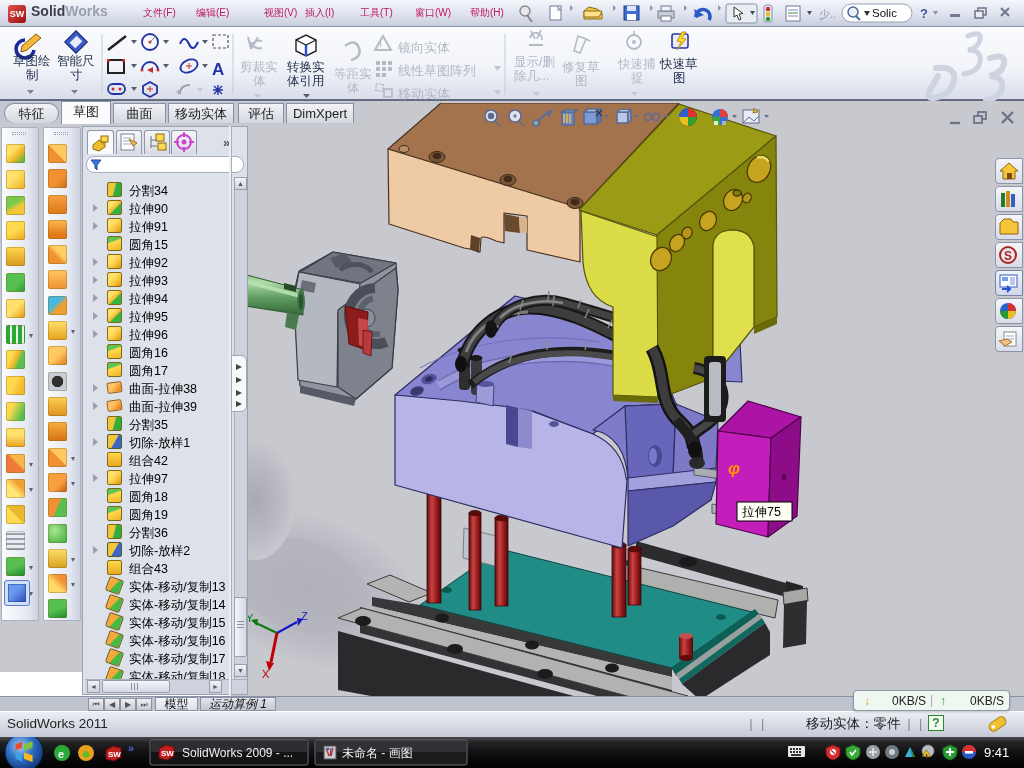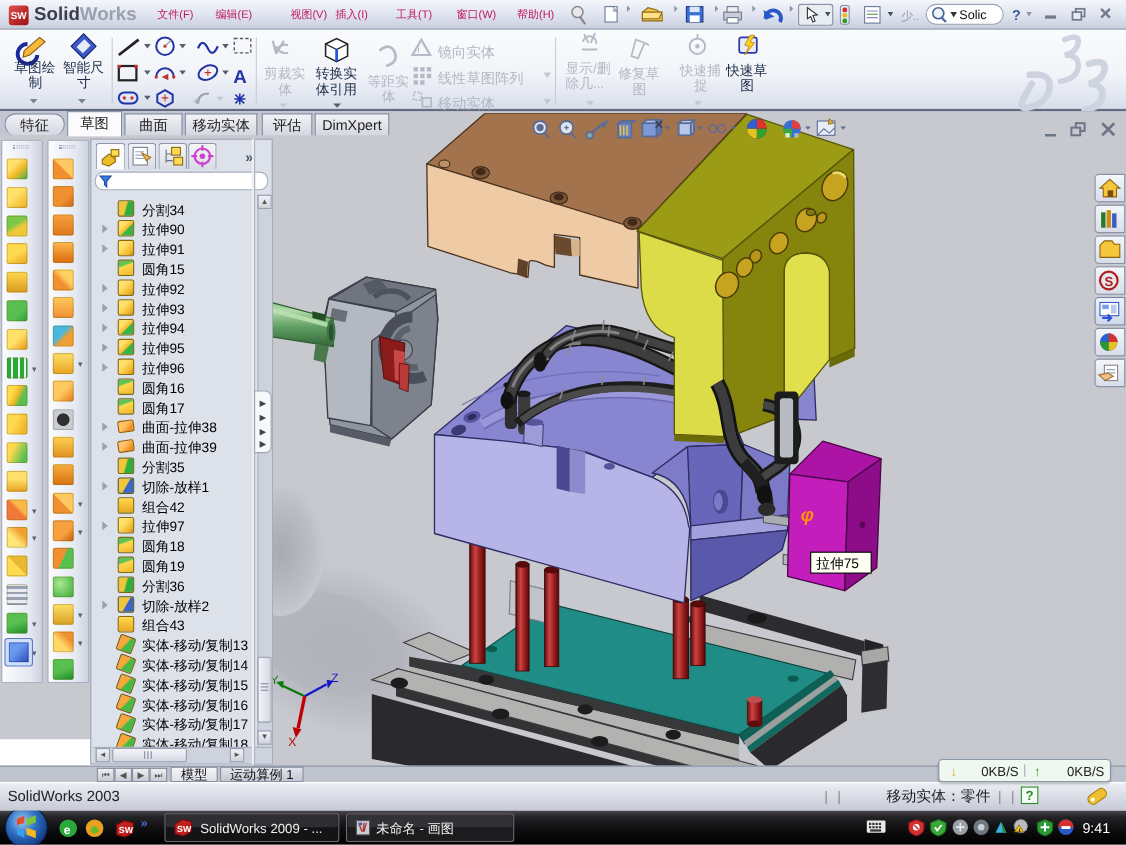--- a/index.html
+++ b/index.html
@@ -1,21 +1,21 @@
 <!DOCTYPE html>
 <html><head><meta charset="utf-8">
 <style>
 *{margin:0;padding:0;box-sizing:border-box;}
 html,body{width:1024px;height:768px;overflow:hidden;font-family:"Liberation Sans",sans-serif;}
 #app{position:relative;width:1024px;height:672px;background:#c8c8cf;}
 .abs{position:absolute;}
 
 #title{left:0;top:0;width:1024px;height:27px;background:linear-gradient(#f4f6fa,#dfe3ef 55%,#c9cede);border-bottom:1px solid #8b93ab;}
 #logo{left:8px;top:5px;width:18px;height:18px;background:linear-gradient(135deg,#e05050,#9b1010);border-radius:3px;color:#fff;font-size:9px;font-weight:bold;text-align:center;line-height:18px;}
-#brand{left:31px;top:3px;font-size:17px;font-weight:bold;color:#3a3f4a;letter-spacing:0px;}
+#brand{left:31px;top:3px;font-size:14px;font-weight:bold;color:#3a3f4a;letter-spacing:0px;}
 #brand span{color:#9aa0ae;}
 .menu{top:6px;font-size:10px;color:#be185d;}
 
 #ribbon{left:0;top:27px;width:1024px;height:74px;background:linear-gradient(#fafbfd,#f2f4f9 55%,#d9deea);border-bottom:2px solid #646c84;}
 
 #tabstrip{left:0;top:101px;width:358px;height:22px;background:#c2c6d2;}
 .ctab{top:103px;height:20px;background:linear-gradient(#f2f3f7,#d4d7e0);border:1px solid #878fa3;border-bottom:none;font-size:13px;color:#222;text-align:center;line-height:19px;z-index:4;}
 .ctab.act{background:#fbfbfd;height:23px;top:101px;z-index:5;}
 
 .vtb{width:38px;background:linear-gradient(90deg,#fbfcfe,#e4e8f1 70%,#cdd2e0);border:1px solid #aab0c0;border-radius:2px;}
@@ -839,24 +839,24 @@
         </g>
       </svg>
   </div>
 
   <div class="abs" id="sheetstrip"></div>
   <div class="abs navb" style="left:88px;">⏮</div>
   <div class="abs navb" style="left:104px;">◀</div>
   <div class="abs navb" style="left:120px;">▶</div>
   <div class="abs navb" style="left:136px;">⏭</div>
   <div class="abs stab" style="left:155px;width:43px;background:linear-gradient(#f4f5f8,#dcdfe7);">模型</div>
-  <div class="abs stab" style="left:200px;width:76px;">运动算例 1</div>
+  <div class="abs stab" style="left:200px;width:76px;font-style:italic;">运动算例 1</div>
 
   <div class="abs" id="statusbar"></div>
-  <div class="abs" style="left:7px;top:716px;font-size:13.5px;color:#222;">SolidWorks 2003</div>
+  <div class="abs" style="left:7px;top:716px;font-size:13.5px;color:#222;">SolidWorks 2011</div>
 
   <div class="abs" id="taskbar"></div>
   <div class="abs" id="taskitems">
     <svg class="abs" style="left:0;top:737px;" width="1024" height="31" viewBox="0 0 1024 31">
      <defs>
       <radialGradient id="orb" cx="0.4" cy="0.35" r="0.75">
         <stop offset="0" stop-color="#9ecbf2"></stop>
             <stop offset="0.45" stop-color="#2f6fc4"></stop>
             <stop offset="1" stop-color="#0a2a6a"></stop>
       </radialGradient>

